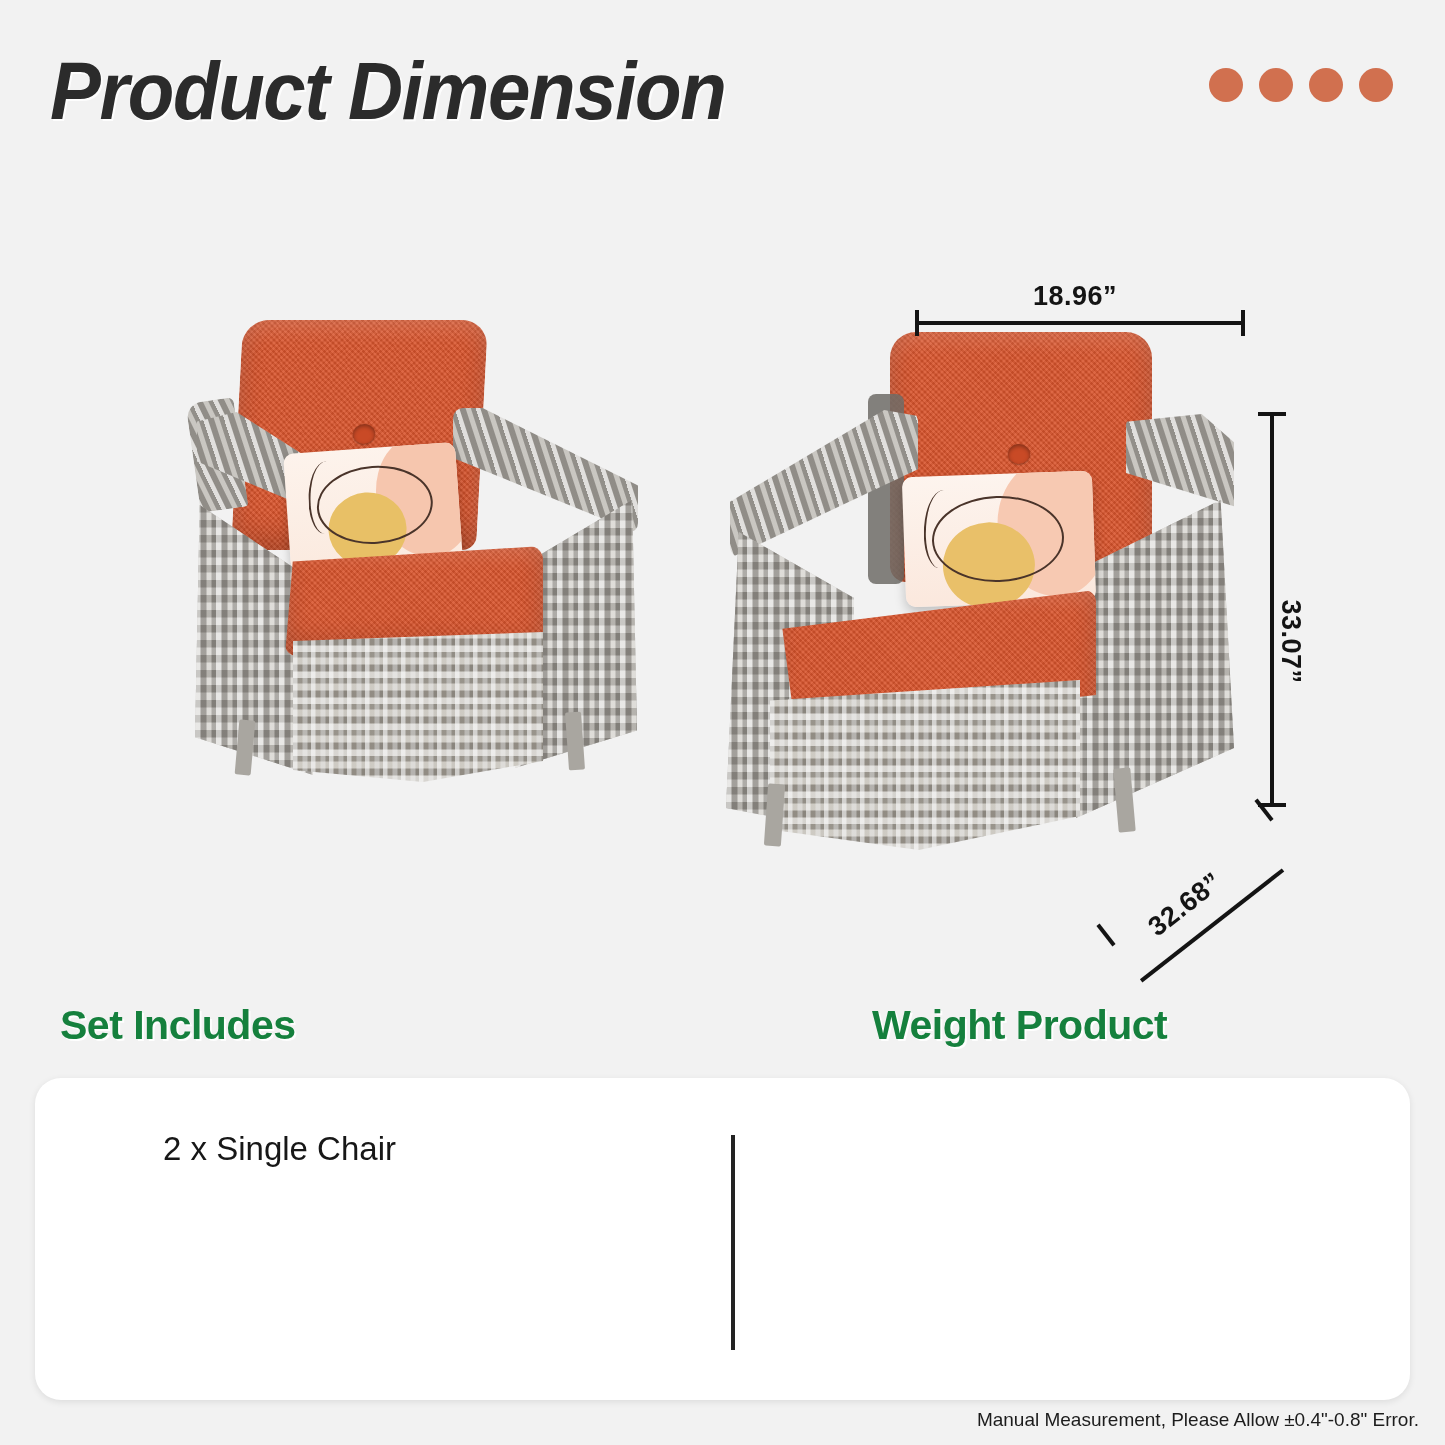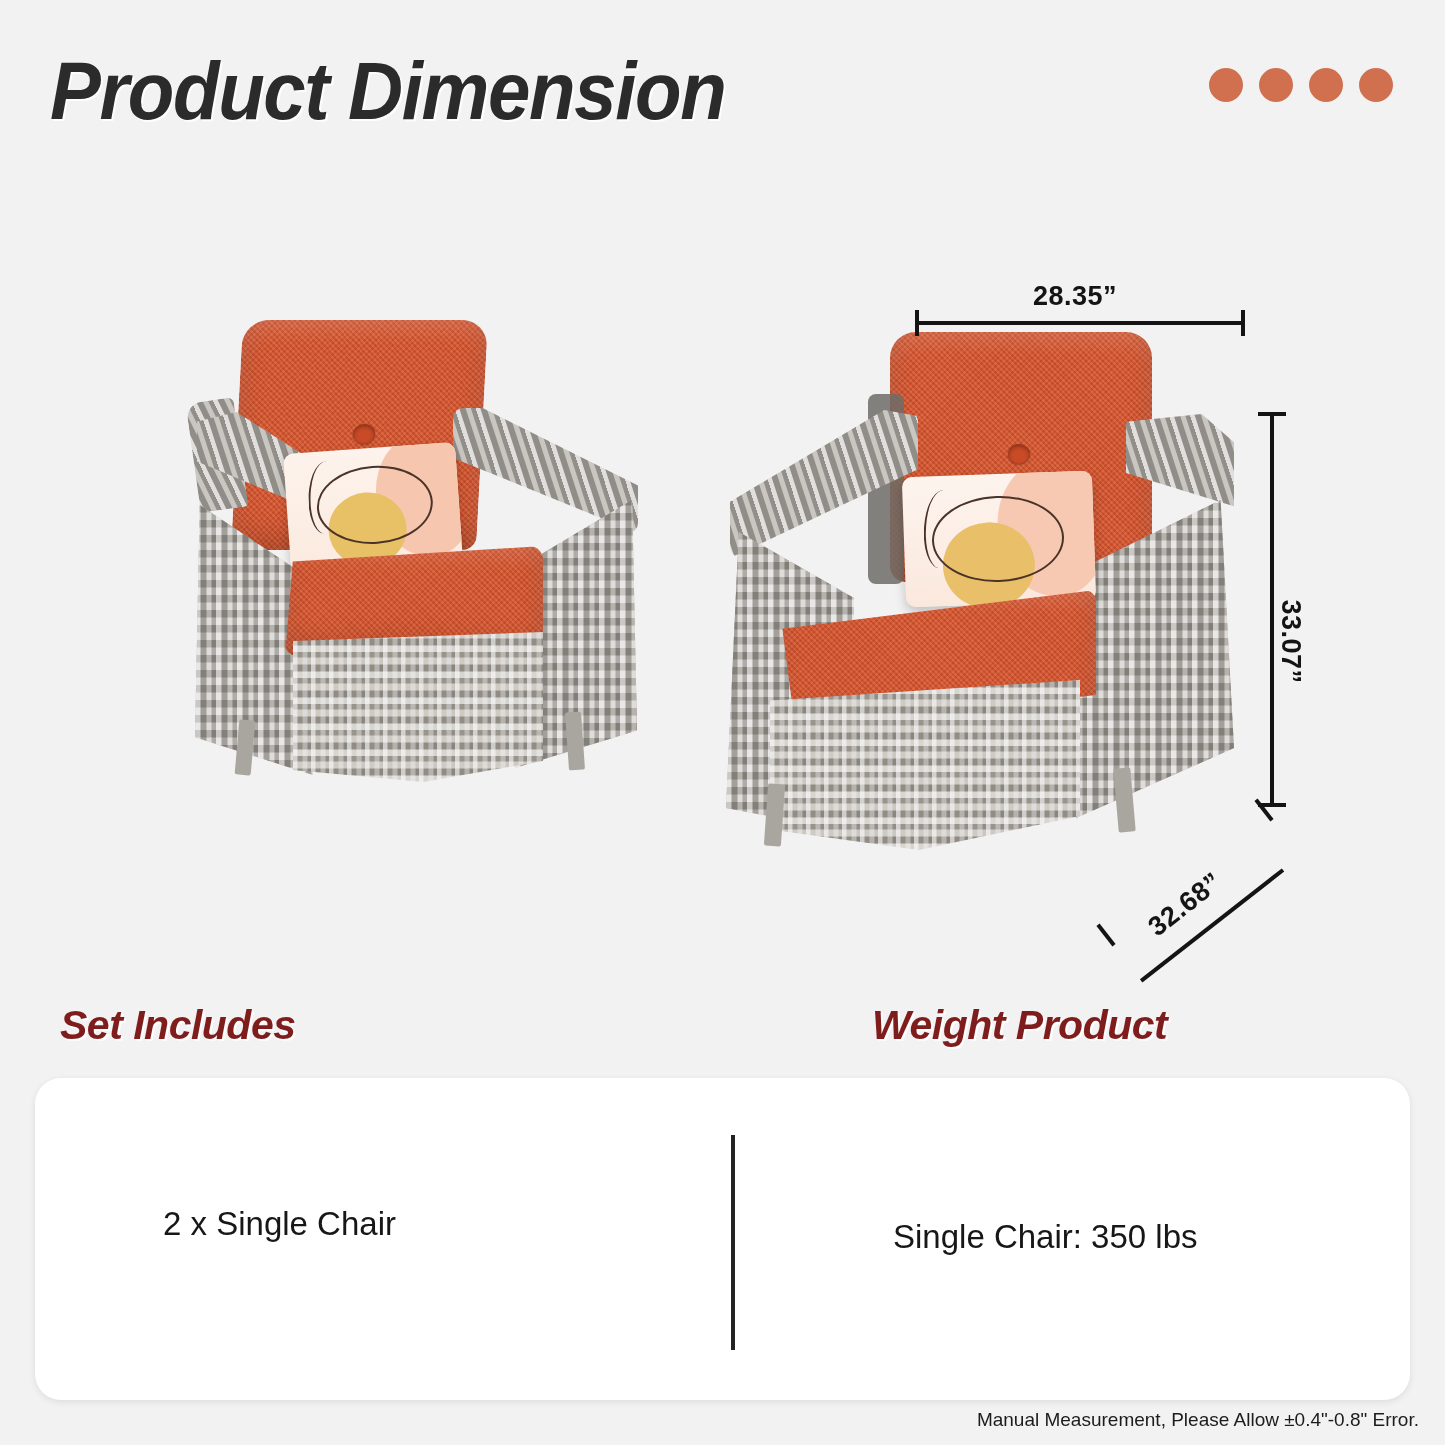--- a/index.html
+++ b/index.html
@@ -82,35 +82,35 @@
   
   .dim-line { position: absolute; background: #141414; }
   .dim-cap  { position: absolute; background: #141414; }
   .dim-label {
     position: absolute; font-size: 27px; font-weight: 700; color: #141414;
     white-space: nowrap; letter-spacing: 0.5px;
   }
 
   
   .section-head {
-    position: absolute; font-size: 41px; font-weight: 800; font-style: italic;
-    color: #7f1d1d; white-space: nowrap; letter-spacing: -0.5px;
+    position: absolute; font-size: 41px; font-weight: 800; 
+    color: #15803d; white-space: nowrap; letter-spacing: -0.5px;
     text-shadow: 2px 2px 0 rgba(255,255,255,0.9);
   }
   #info-card {
     position: absolute; left: 35px; top: 1078px;
     width: 1375px; height: 322px;
     background: #ffffff; border-radius: 26px;
     box-shadow: 0 2px 7px rgba(0,0,0,0.09);
   }
   #card-divider {
     position: absolute; left: 731px; top: 1135px;
     width: 4px; height: 215px; background: #232323;
   }
-  #set-list { position: absolute; left: 163px; top: 1207px; }
+  #set-list { position: absolute; left: 163px; top: 1132px; }
   .set-item {
     font-size: 33px; color: #171717; line-height: 1.0;
     margin-bottom: 30px; white-space: nowrap;
   }
   #weight-value {
     position: absolute; left: 893px; top: 1218px;
     font-size: 33px; color: #171717; white-space: nowrap;
   }
   #footer-note {
     position: absolute; right: 26px; top: 1409px;
@@ -229,21 +229,21 @@
                   clip-path: polygon(0% 12%, 100% 0%, 100% 80%, 48% 100%, 0% 88%);"></div>
 
       <div class="leg" style="left:48px; top:452px; width:17px; height:62px; transform: rotate(4deg);"></div>
       <div class="leg" style="left:398px; top:436px; width:17px; height:64px; transform: rotate(-5deg);"></div>
     </div>
 
     <div>
       <div class="dim-line" style="left:915px; top:141px; width:330px; height:4px;"></div>
       <div class="dim-cap" style="left:915px; top:130px; width:4px; height:26px;"></div>
       <div class="dim-cap" style="left:1241px; top:130px; width:4px; height:26px;"></div>
-      <div class="dim-label" style="left:1033px; top:101px;">28.35”</div>
+      <div class="dim-label" style="left:1033px; top:101px;">18.96”</div>
     </div>
 
     <div>
       <div class="dim-line" style="left:1270px; top:232px; width:4px; height:395px;"></div>
       <div class="dim-cap" style="left:1258px; top:232px; width:28px; height:4px;"></div>
       <div class="dim-cap" style="left:1258px; top:623px; width:28px; height:4px;"></div>
       <div class="dim-label" style="left:1290px; top:404px; transform: rotate(90deg); transform-origin: left center;">33.07”</div>
     </div>
 
     <div>
@@ -260,17 +260,16 @@
   <div class="section-head" style="left:60px; top:1002px;">Set Includes</div>
   <div class="section-head" style="left:872px; top:1002px;">Weight Product</div>
 
   <div id="info-card"></div>
   <div id="card-divider"></div>
 
   <div id="set-list">
     <div class="set-item">2 x Single Chair</div>
   </div>
 
-  <div id="weight-value">Single Chair: 350 lbs</div>
 
   <div id="footer-note">Manual Measurement, Please Allow ±0.4"-0.8" Error.</div>
 
 </div>
 
 </body></html>

